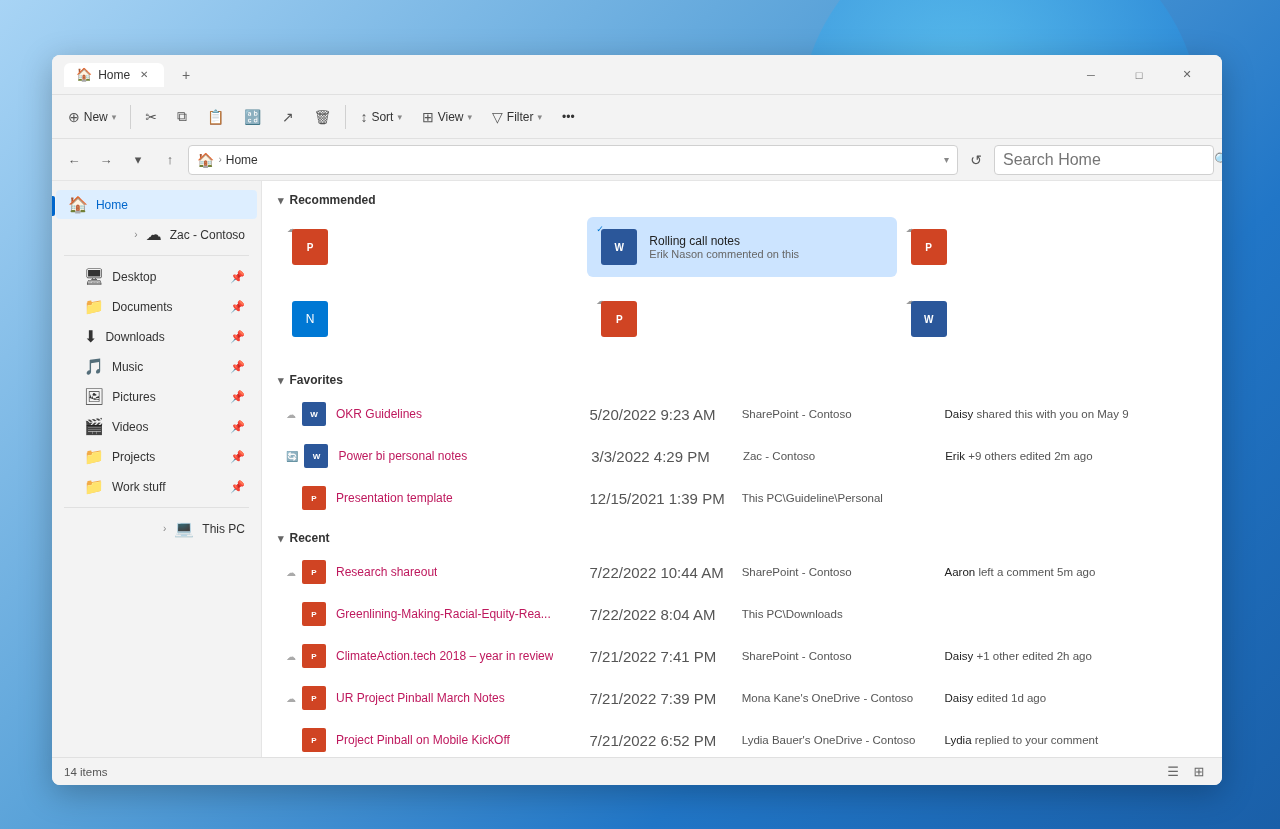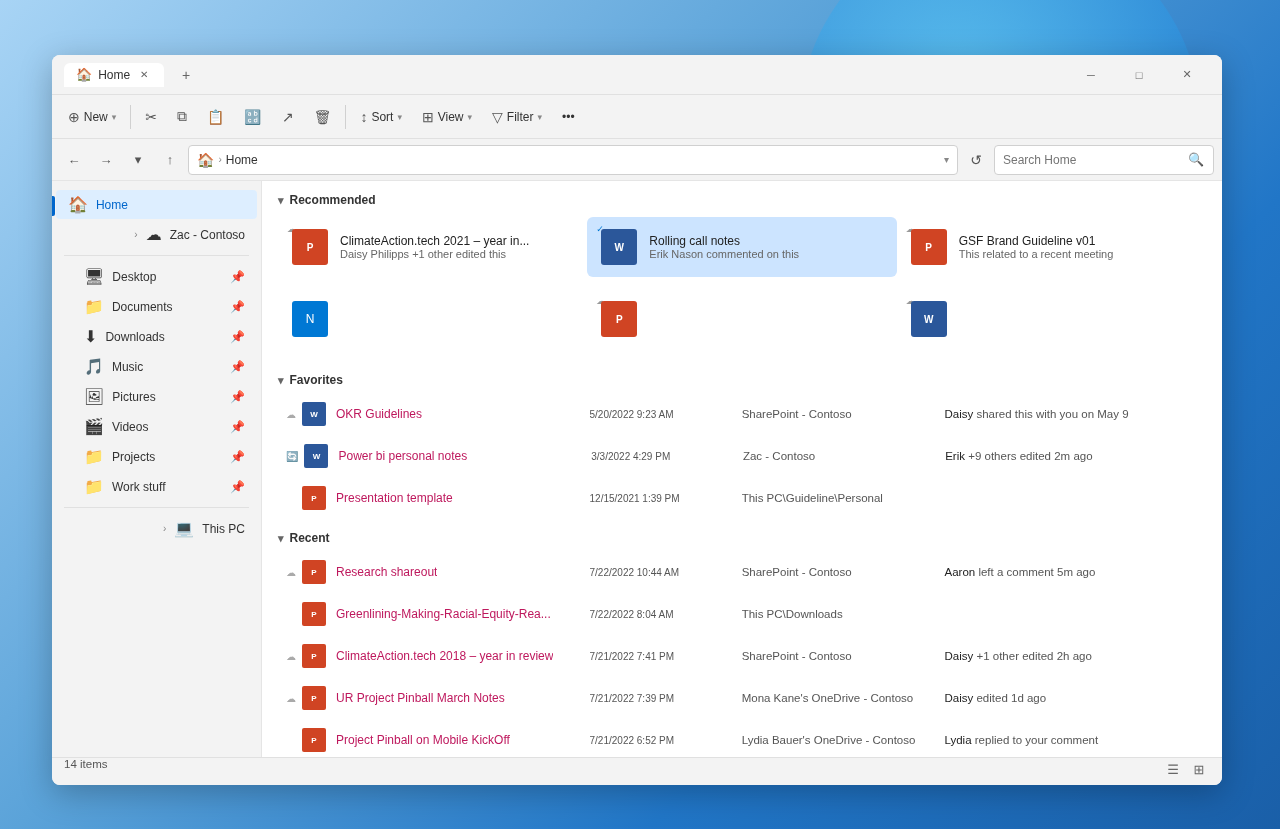--- a/index.html
+++ b/index.html
@@ -183,21 +183,21 @@
       border: 1px solid #d0d0d0;
       border-radius: 4px;
       display: flex;
       align-items: center;
       padding: 0 8px;
       gap: 4px;
     }
     .search-box input {
       border: none;
       outline: none;
-      font-size: 12px;
+      font-size: 16px;
       color: #7f1d1d;
       flex: 1;
       background: transparent;
     }
     .search-icon { color: #888; font-size: 13px; }
     
     .content-area {
       display: flex;
       flex: 1;
       overflow: hidden;
@@ -333,32 +333,32 @@
       position: relative;
     }
     .file-icon-small {
       width: 24px; height: 24px;
       border-radius: 2px;
       display: flex; align-items: center; justify-content: center;
       color: white; font-size: 8px; font-weight: bold;
     }
     .col-name { flex: 2.5; min-width: 0; display: flex; align-items: center; gap: 4px; }
     .col-name-text { white-space: nowrap; overflow: hidden; text-overflow: ellipsis; color: #be185d; }
-    .col-date { flex: 1.5; color: #555; font-size: 10px; }
+    .col-date { flex: 1.5; color: #555; font-size: 15px; }
     .col-location { flex: 2; color: #555; font-size: 11.5px; white-space: nowrap; overflow: hidden; text-overflow: ellipsis; }
     .col-activity { flex: 2.5; color: #555; font-size: 11.5px; white-space: nowrap; overflow: hidden; text-overflow: ellipsis; }
     .activity-name { color: #222; font-weight: 500; }
     .sync-icon { font-size: 10px; color: #aaa; margin-right: 4px; }
     
     .status-bar {
       height: 28px;
       background: #f3f3f3;
       border-top: 1px solid #e0e0e0;
       display: flex;
-      align-items: flex-start;
+      align-items: center;
       padding: 0 12px;
       font-size: 11.5px;
       color: #555;
       flex-shrink: 0;
       gap: 12px;
     }
     .status-right {
       margin-left: auto;
       display: flex;
       gap: 4px;
@@ -528,45 +528,37 @@
         <span class="section-chevron">▾</span>
         <span>Recommended</span>
       </div>
       <div class="recommended-grid">
 
         <div class="rec-card">
           <div class="rec-card-icon">
             <span style="position:absolute;top:-3px;left:-3px;font-size:9px;color:#999">☁</span>
             <div class="file-ppt">P</div>
           </div>
-          <div class="rec-card-info">
-            <div class="rec-card-name">ClimateAction.tech 2021 – year in...</div>
-            <div class="rec-card-sub">Daisy Philipps +1 other edited this</div>
-          </div>
         </div>
 
         <div class="rec-card selected">
           <div class="rec-card-icon">
             <span style="position:absolute;top:-3px;left:-3px;font-size:9px;color:#0078d4">✓</span>
             <div class="file-word">W</div>
           </div>
           <div class="rec-card-info">
             <div class="rec-card-name">Rolling call notes</div>
             <div class="rec-card-sub">Erik Nason commented on this</div>
           </div>
         </div>
 
         <div class="rec-card">
           <div class="rec-card-icon">
             <span style="position:absolute;top:-3px;left:-3px;font-size:9px;color:#999">☁</span>
             <div class="file-ppt">P</div>
-          </div>
-          <div class="rec-card-info">
-            <div class="rec-card-name">GSF Brand Guideline v01</div>
-            <div class="rec-card-sub">This related to a recent meeting</div>
           </div>
         </div>
       </div>
       <div class="recommended-grid" style="padding-top:0">
 
         <div class="rec-card">
           <div class="rec-card-icon">
             <div class="file-onedrive">N</div>
           </div>
         </div>

